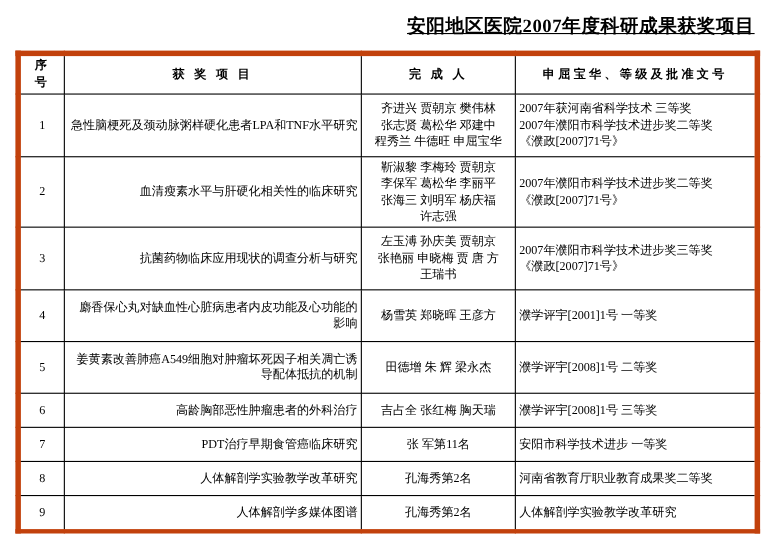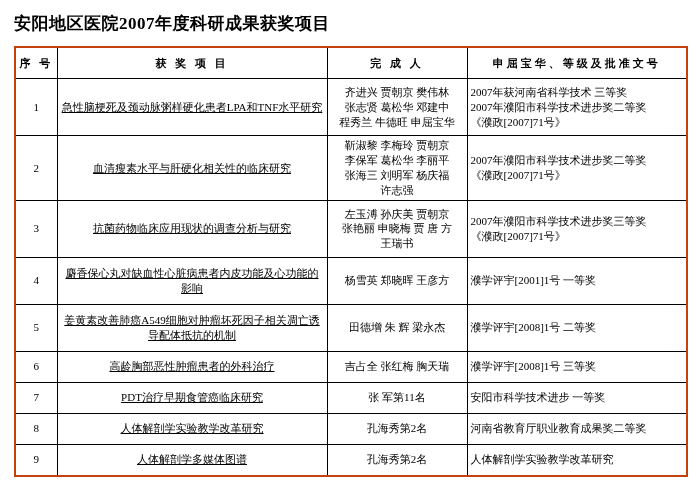--- a/index.html
+++ b/index.html
@@ -15,33 +15,34 @@
     overflow: hidden;
   }
   .page {
     position: relative;
     width: 700px;
     height: 485px;
     box-sizing: border-box;
     padding: 0 14px;
   }
   .doc-title {
-    text-align: left;
+    text-align: right;
     font-size: 17px;
     font-weight: bold;
     letter-spacing: 0.5px;
     padding-top: 14px;
     padding-bottom: 12px;
     line-height: 1.2;
+    text-decoration: underline;
   }
   table.award-table {
     width: 672px;
     border-collapse: collapse;
     table-layout: fixed;
-    border: 2px solid #c2410c;
+    border: 5px solid #c2410c;
   }
   table.award-table th,
   table.award-table td {
     border: 1px solid #000;
     vertical-align: middle;
     padding: 2px 3px;
     font-size: 11px;
     line-height: 1.35;
   }
   thead th {
@@ -54,24 +55,23 @@
   col.c-seq { width: 42px; }
   col.c-proj { width: 270px; }
   col.c-people { width: 140px; }
   col.c-award { width: 220px; }
 
   td.seq {
     text-align: center;
     font-size: 12px;
   }
   td.proj {
-    text-align: center;
+    text-align: right;
     padding-left: 6px;
     font-size: 11.5px;
-    text-decoration: underline;
   }
   td.people {
     text-align: center;
     font-size: 11px;
     white-space: pre-line;
     line-height: 1.45;
   }
   td.award {
     text-align: left;
     font-size: 11px;

